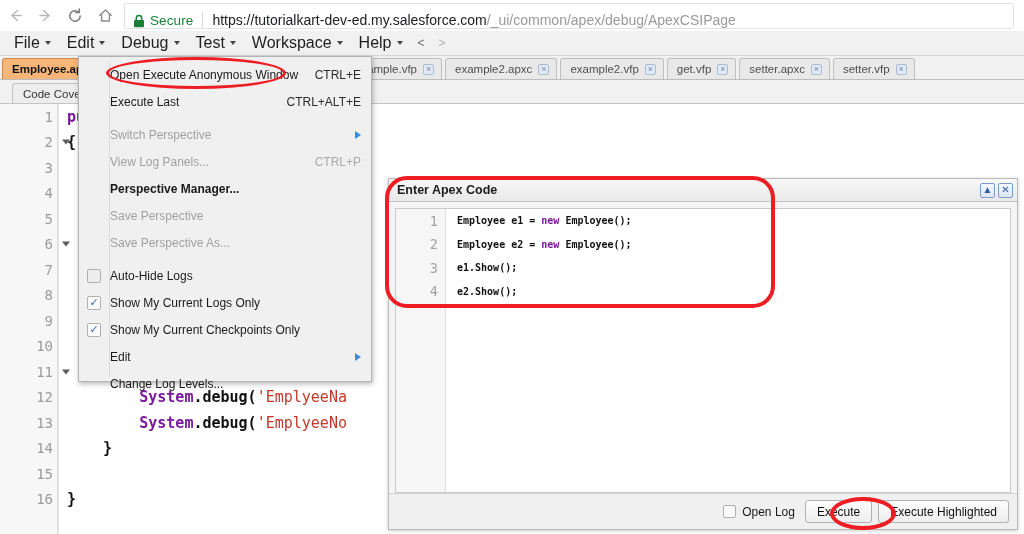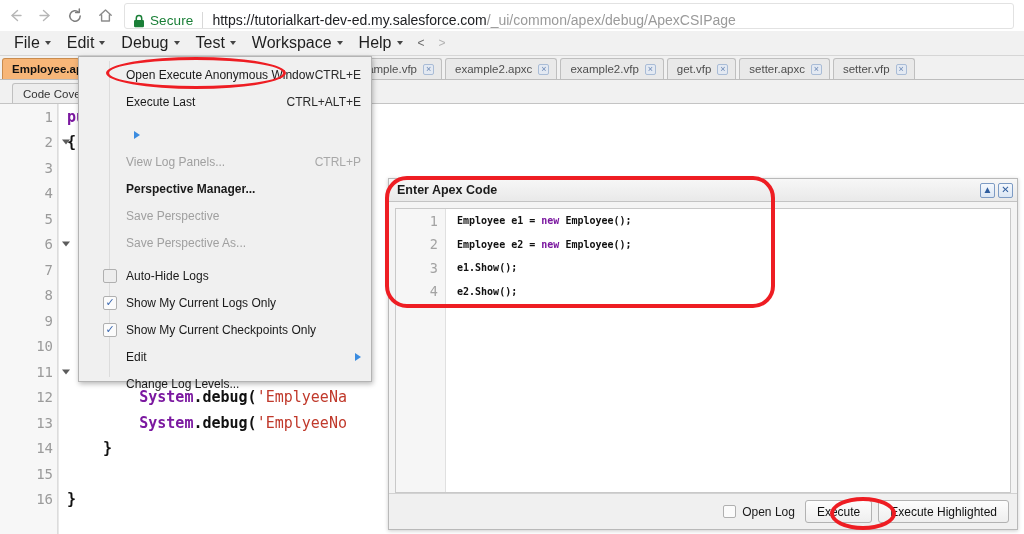--- a/index.html
+++ b/index.html
@@ -170,21 +170,21 @@
     position: absolute; left: 78px; top: 56px; width: 294px; height: 326px;
     background: #f0f0f0;
     border: 1px solid #b4b4b4;
     box-shadow: 1px 2px 5px rgba(0,0,0,.28);
     z-index: 40;
     padding: 4px 0;
   }
   .menu-row {
     height: 27px;
     display: flex; align-items: center;
-    padding-left: 24px; padding-right: 10px;
+    padding-left: 8px; padding-right: 10px;
     font-size: 12px;
     color: #1a1a1a;
     position: relative;
   }
   .menu-row.disabled { color: #a0a0a0; }
   .menu-row.bold { font-weight: bold; }
   .mi-check {
     width: 14px; height: 14px;
     border: 1px solid #b0b0b0; background: #fbfbfb;
     border-radius: 2px;
@@ -459,20 +459,21 @@
       <span class="mi-accel">CTRL+E</span>
     </div>
     <div class="menu-row">
       <span class="mi-indent"></span>
       <span class="mi-label">Execute Last</span>
       <span class="mi-accel">CTRL+ALT+E</span>
     </div>
     <div class="menu-sep"></div>
     <div class="menu-row disabled">
       <span class="mi-indent"></span>
+      <span class="mi-label">Switch Perspective</span>
       <i class="mi-submenu"></i>
     </div>
     <div class="menu-row disabled">
       <span class="mi-indent"></span>
       <span class="mi-label">View Log Panels...</span>
       <span class="mi-accel">CTRL+P</span>
     </div>
     <div class="menu-row bold">
       <span class="mi-indent"></span>
       <span class="mi-label">Perspective Manager...</span>

